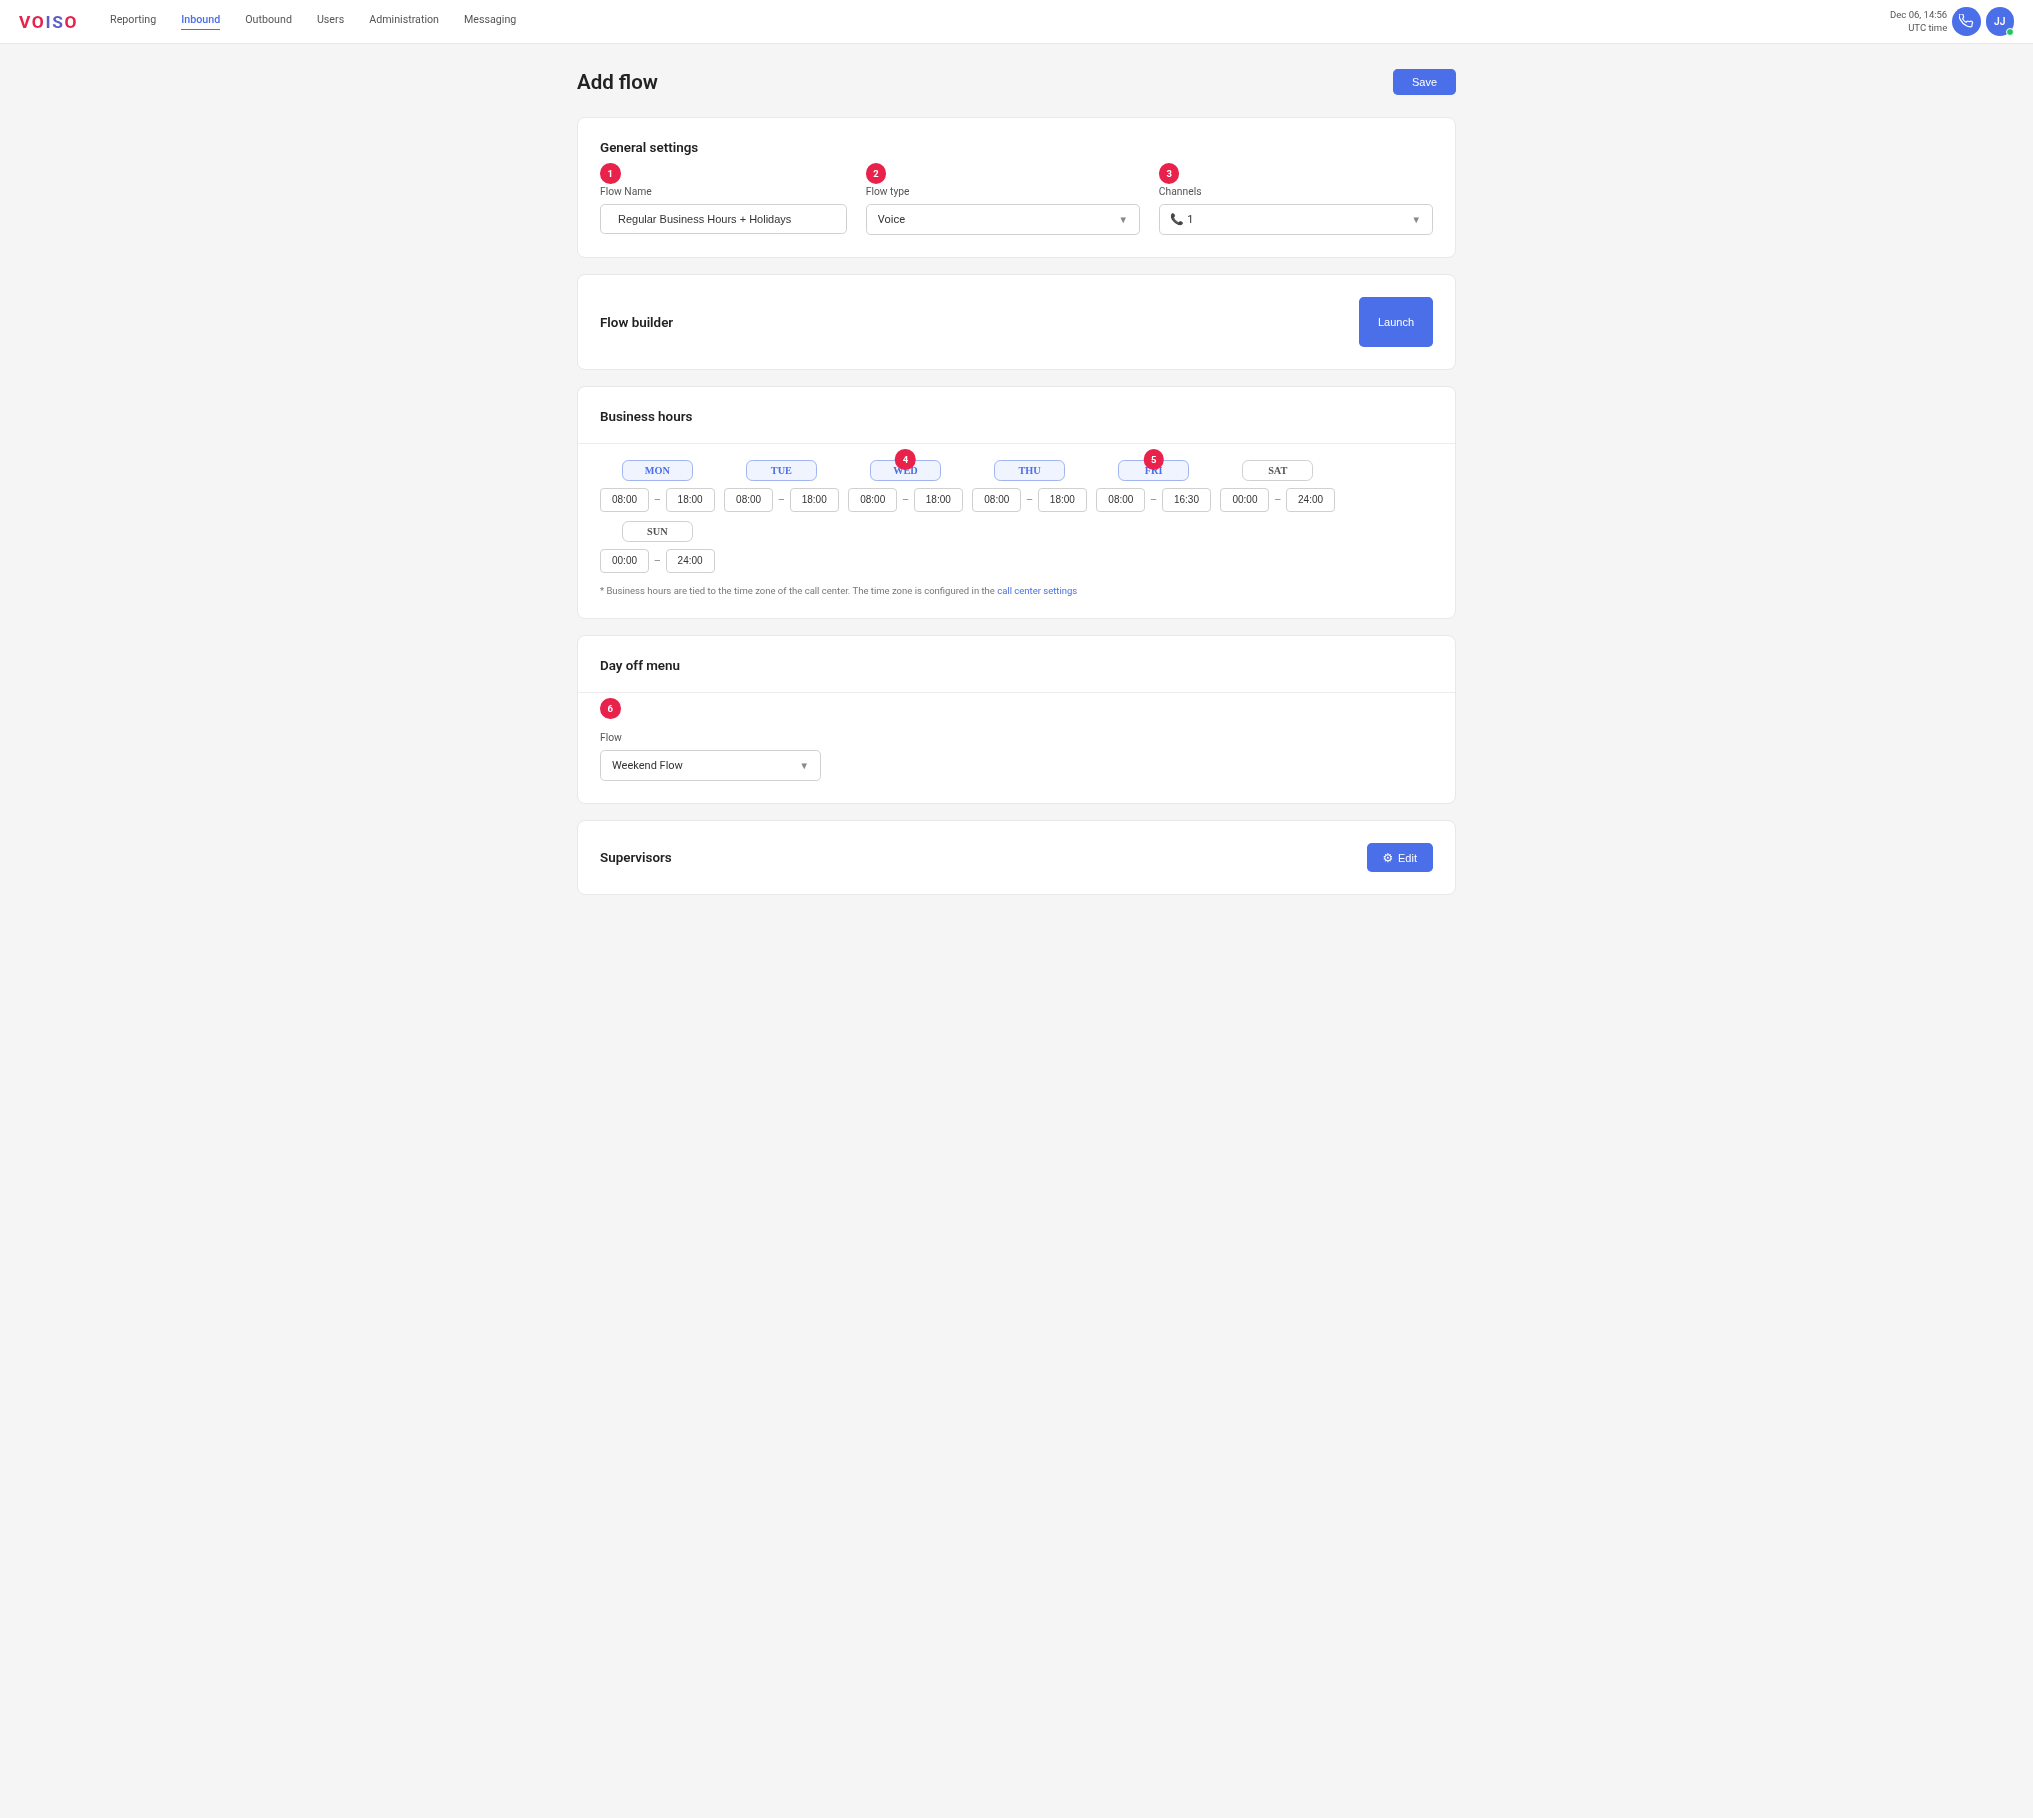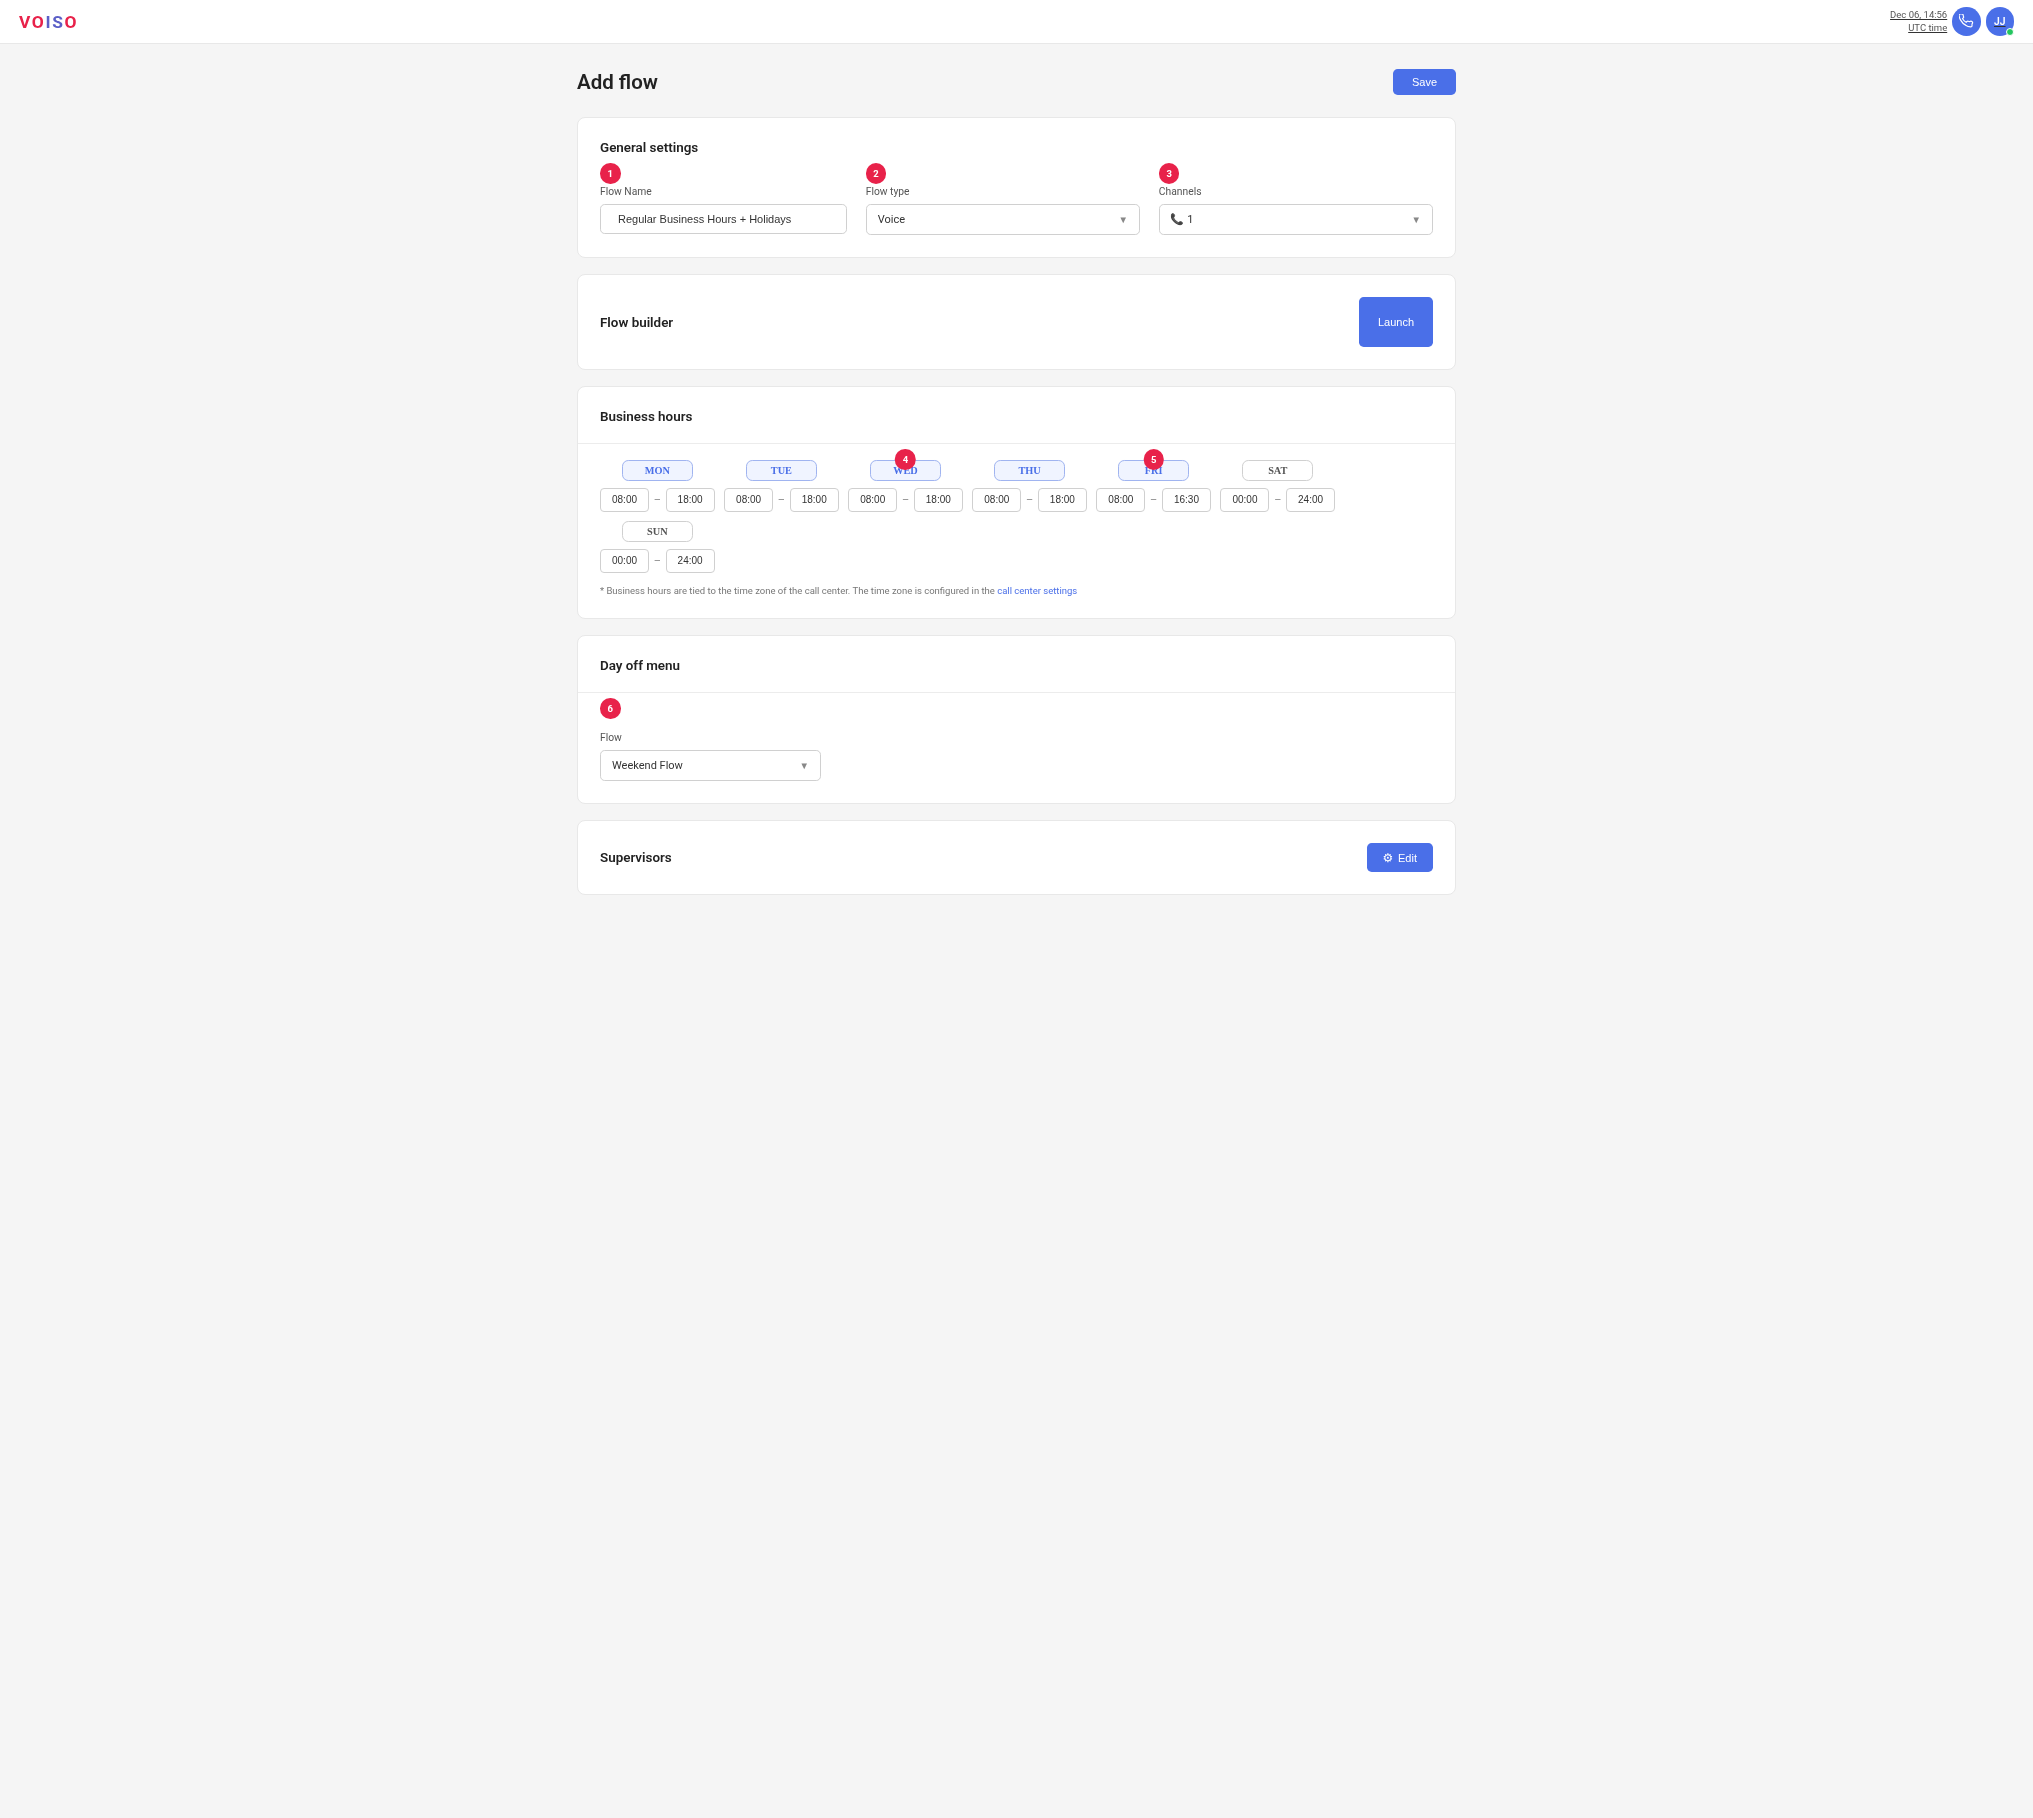--- a/index.html
+++ b/index.html
@@ -10,21 +10,21 @@
     .logo { display: flex; align-items: center; margin-right: 32px; }
     .logo-text { font-size: 17.4px; font-weight: 700; letter-spacing: 1.6px; }
     .logo-v { color: #e8224a; }
     .logo-o1 { color: #e8224a; }
     .logo-i { color: #5b5fc7; }
     .logo-s { color: #5b5fc7; }
     .logo-o2 { color: #e8224a; }
     .nav-links { display: flex; align-items: center; gap: 25px; flex: 1; }
     .nav-link { text-decoration: none; color: #555; font-size: 10.7px; padding-bottom: 3.2px; }
     .nav-link.active { color: #4a6fe8; border-bottom: 1.6px solid #4a6fe8; font-weight: 500; }
-    .nav-right { display: flex; align-items: center; gap: 5px; margin-left: auto; text-decoration: underline; }
+    .nav-right { display: flex; align-items: center; gap: 5px; margin-left: auto; }
     .nav-time { text-align: right; font-size: 9.5px; color: #555; line-height: 1.4; }
     .nav-icon-btn { width: 28.4px; height: 28.4px; border-radius: 50%; background: #4a6fe8; border: none; cursor: pointer; display: flex; align-items: center; justify-content: center; color: #fff; font-size: 12.6px; }
     .nav-avatar { width: 28.4px; height: 28.4px; border-radius: 50%; background: #4a6fe8; display: flex; align-items: center; justify-content: center; color: #fff; font-size: 10.3px; font-weight: 600; position: relative; cursor: pointer; }
     .avatar-dot { width: 8px; height: 8px; border-radius: 50%; background: #22c55e; position: absolute; bottom: 0; right: 0; border: 1.6px solid #fff; }
 
     
     .page { max-width: 917px; margin: 0 auto; padding: 25px 19px; }
     .page-header { display: flex; align-items: center; justify-content: space-between; margin-bottom: 22px; }
     .page-title { font-size: 20.5px; font-weight: 600; color: #222; }
     .btn-primary { background: #4a6fe8; color: #fff; border: none; border-radius: 4.7px; padding: 7.1px 19px; font-size: 11px; font-weight: 500; cursor: pointer; }
@@ -72,20 +72,28 @@
   </style>
 </head>
 <body>
 
 <nav class="navbar">
   <div class="logo">
     <span class="logo-text">
       <span class="logo-v">V</span><span class="logo-o1">O</span><span class="logo-i">I</span><span class="logo-s">S</span><span class="logo-o2">O</span>
     </span>
   </div>
+  <div class="nav-links">
+    <a class="nav-link" href="#">Reporting</a>
+    <a class="nav-link active" href="#">Inbound</a>
+    <a class="nav-link" href="#">Outbound</a>
+    <a class="nav-link" href="#">Users</a>
+    <a class="nav-link" href="#">Administration</a>
+    <a class="nav-link" href="#">Messaging</a>
+  </div>
   <div class="nav-right">
     <div class="nav-time">
       <div>Dec 06, 14:56</div>
       <div>UTC time</div>
     </div>
     <button class="nav-icon-btn">
       <svg width="14.2" height="14.2" viewBox="0 0 24 24" fill="none" stroke="currentColor" stroke-width="2">
         <path d="M22 16.92v3a2 2 0 01-2.18 2 19.79 19.79 0 01-8.63-3.07A19.5 19.5 0 013.07 10.8a19.79 19.79 0 01-3.07-8.67A2 2 0 012 0h3a2 2 0 012 1.72c.127.96.361 1.903.7 2.81a2 2 0 01-.45 2.11L6.09 7.91a16 16 0 006 6l1.27-1.27a2 2 0 012.11-.45c.907.339 1.85.573 2.81.7A2 2 0 0122 16.92z"></path>
       </svg>
     </button>

